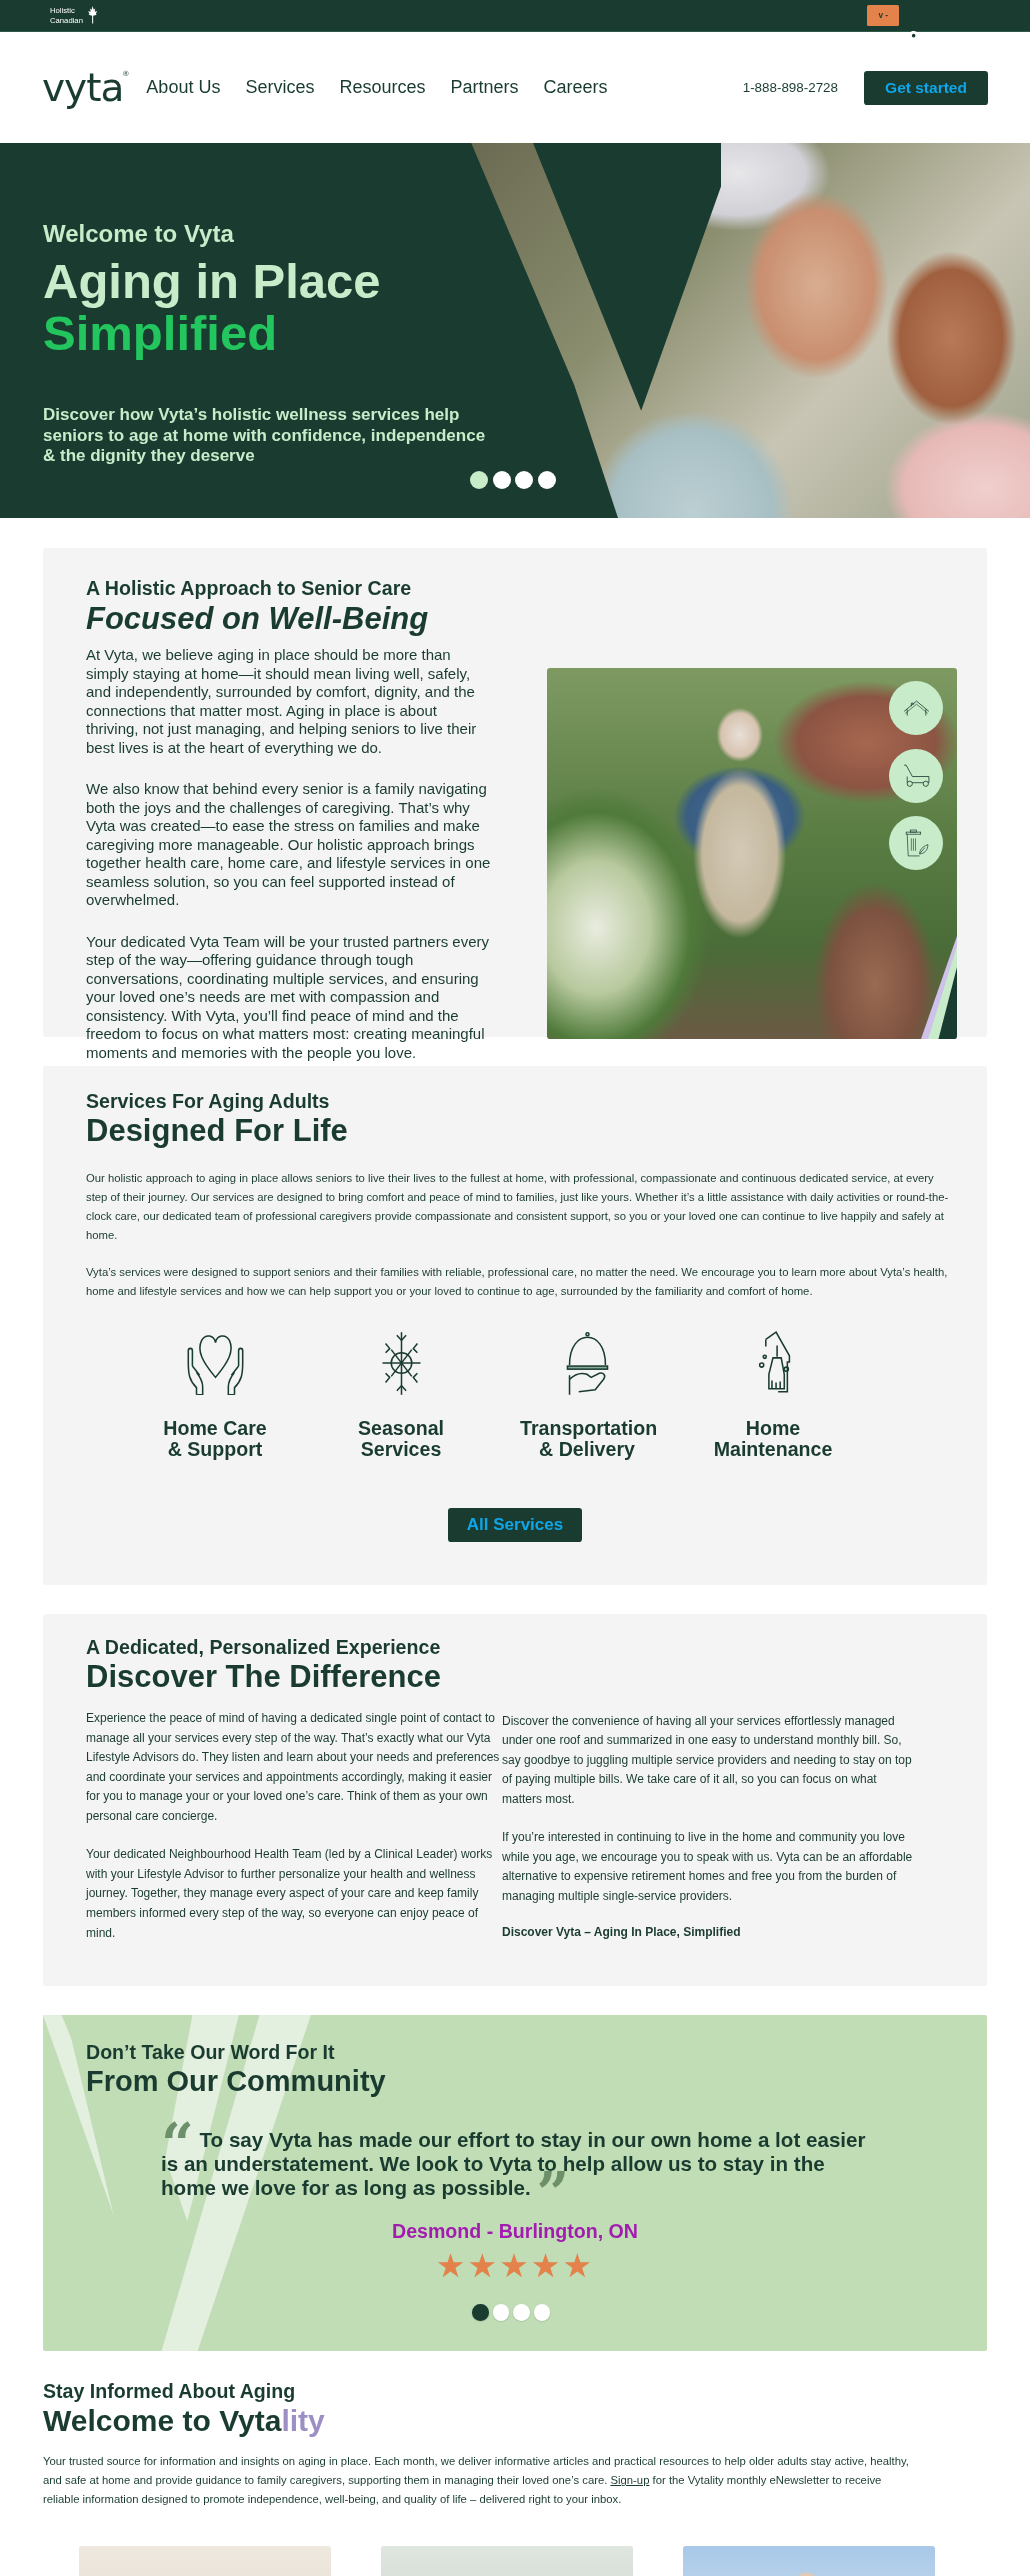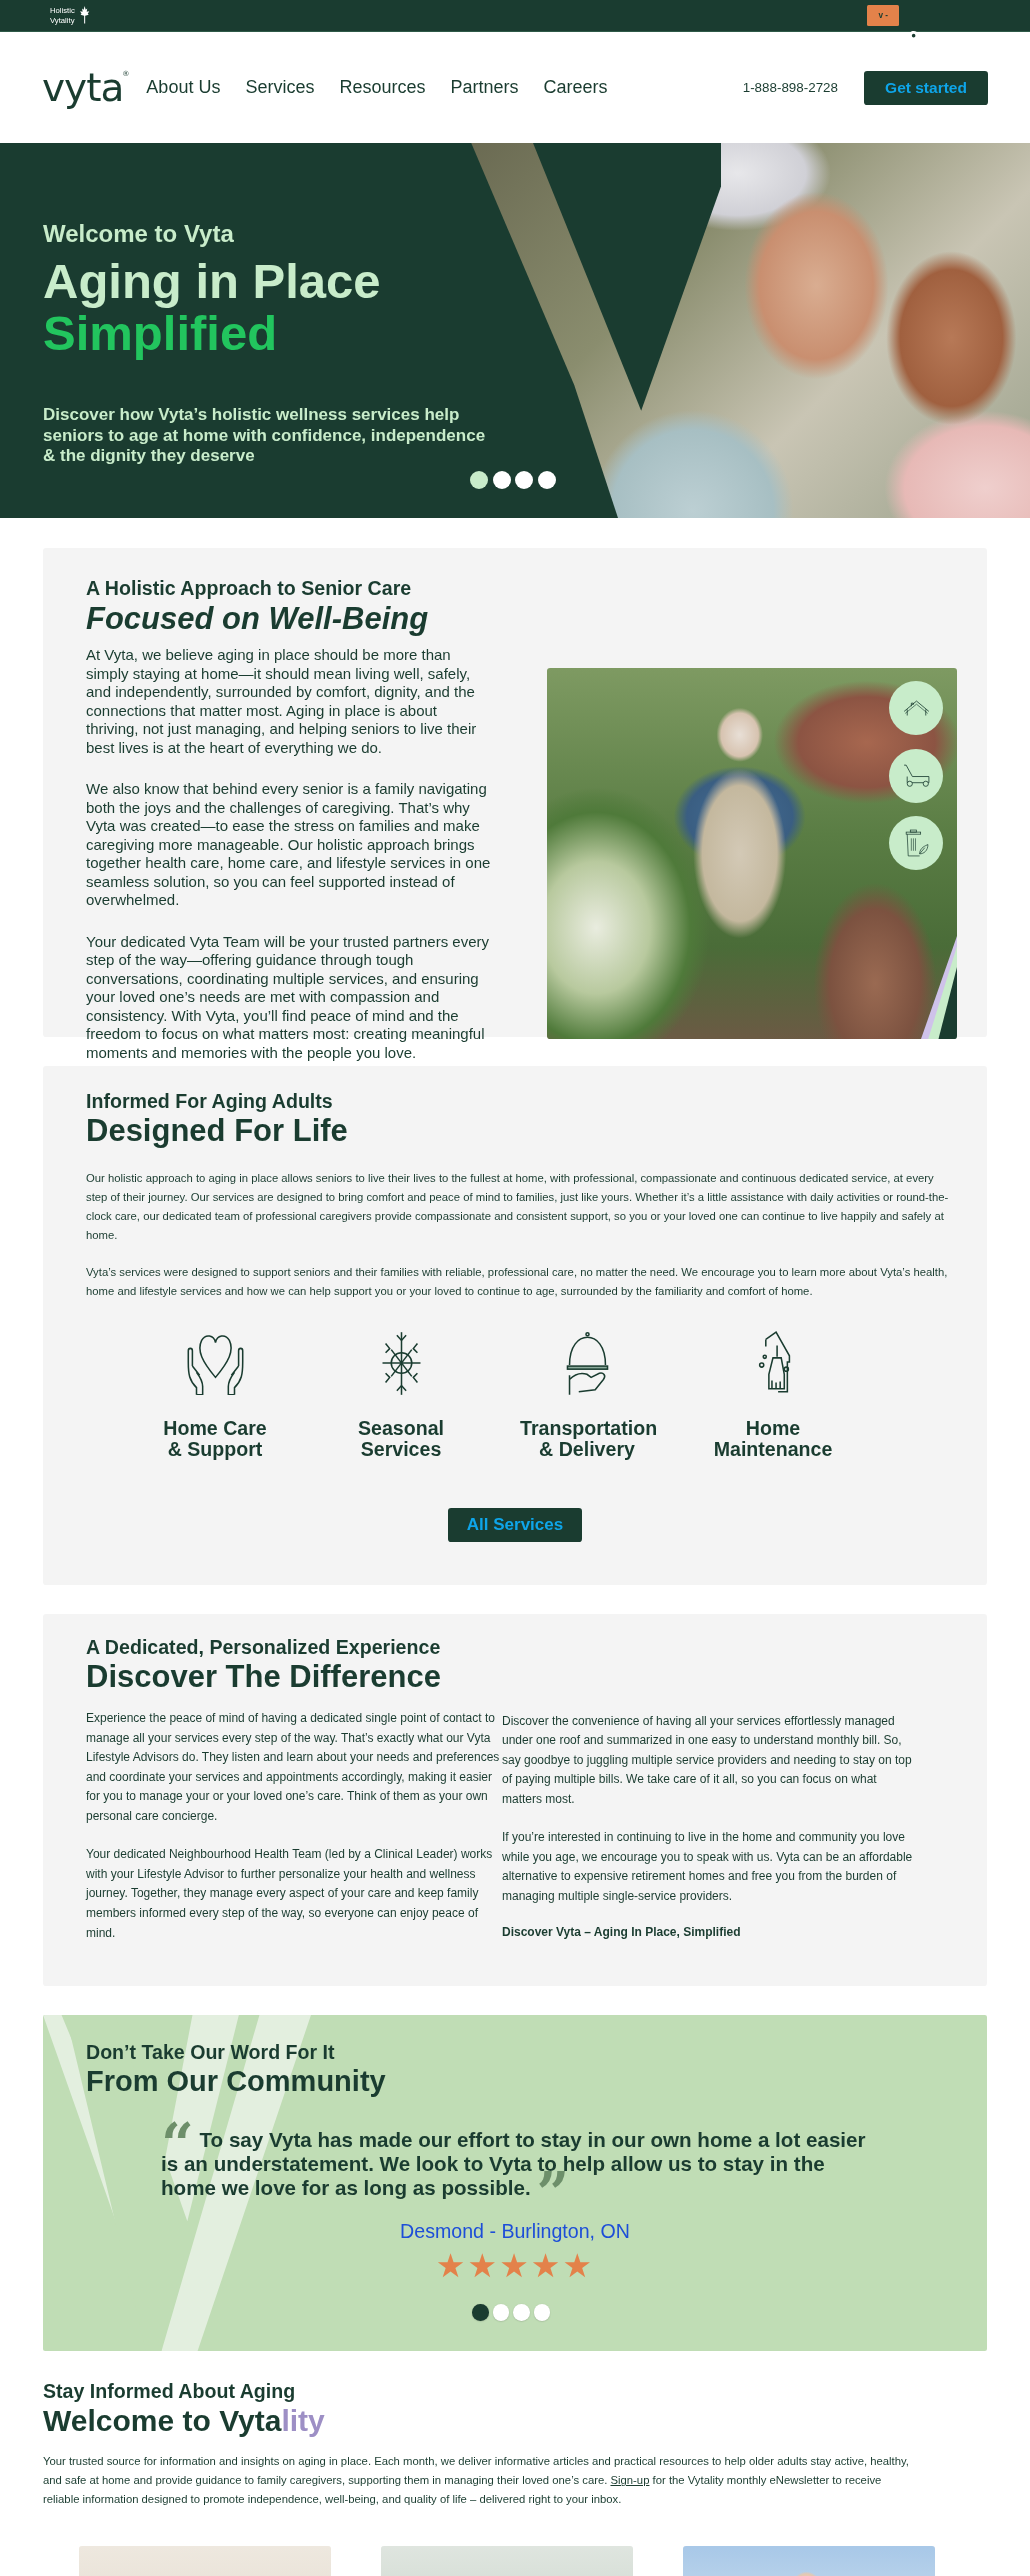--- a/index.html
+++ b/index.html
@@ -96,21 +96,21 @@
   .sec3-tag { font-size: 12px; font-weight: bold; }
 
   
   .testimonial { margin: 29px 43px 0 43px; height: 336px; background: #c0ddb5; position: relative; overflow: hidden; border-radius: 2.1px; }
   .testi-v { position: absolute; left: 0; top: 0; width: 268px; height: 336px; }
   .testi-head { position: absolute; left: 43px; top: 26px; }
   .testi-head .kicker { font-size: 19.6px; }
   .testi-head .title-xl { font-size: 29px; }
   .quote { position: absolute; left: 118px; top: 113px; width: 711px; text-align: left; font-size: 20.6px; line-height: 24px; font-weight: bold; color: #1a3c30; }
   .qmark { font-size: 57px; color: #6d8f6a; font-family: "DejaVu Serif", serif; line-height: 0; vertical-align: -17.5px; }
-  .author { position: absolute; left: 0; right: 0; top: 205px; text-align: center; font-size: 19.6px; font-weight: normal; color: #1d4ed8; }
+  .author { position: absolute; left: 0; right: 0; top: 205px; text-align: center; font-size: 19.6px; font-weight: bold; color: #a21caf; }
   .stars { position: absolute; left: 0; right: 0; top: 231px; text-align: center; font-size: 33px; color: #e3824a; letter-spacing: 2.1px; }
   .dots-testi { position: absolute; left: 429px; top: 289px; display: flex; gap: 4.1px; }
   .dots-testi .dot { width: 16.5px; height: 16.5px; box-shadow: 0 0.5px 1.5px rgba(0,0,0,0.2); }
   .dots-testi .dot.active { background: #1a3c30; }
 
   
   .blog { padding: 0 43px; margin-top: 29px; }
   .blog .kicker { font-size: 19.6px; margin-bottom: 0; }
   .blog .title-xl { font-size: 30px; margin-bottom: 14.4px; }
   .vytality-accent { color: #9d8fc5; }
@@ -136,21 +136,21 @@
       radial-gradient(ellipse 36px 46px at 50% 44%, #a259c0 0%, #8e47ad 70%, transparent 80%),
       linear-gradient(180deg, #a8c8e8 0%, #cfe0ee 38%, #6c9ab2 50%, #5d8f49 58%, #7da35a 80%, #b9ad94 100%); }
 </style>
 </head>
 <body>
 
 <div class="topbar">
   <div class="proudly">
     <div>
       <div>Holistic</div>
-      <div>Vytality</div>
+      <div>Canadian</div>
     </div>
     <svg class="maple" viewBox="0 0 22 40">
         <path d="M11 2 L13 9 L16 7 L15 13 L20 12 L17 17 L19 19 L12 21 L12 36 L10 36 L10 21 L3 19 L5 17 L2 12 L7 13 L6 7 L9 9 Z" fill="#fff"></path>
       </svg>
   </div>
   <div class="topbar-right">
     <div class="lang-btn">
       <span>v -</span>
     </div>
     <div class="loc">
@@ -236,21 +236,21 @@
     </div>
     <svg class="photo-accent" viewBox="0 0 70 200" preserveAspectRatio="none">
         <path d="M70 0 L70 200 L0 200 Z" fill="#cfc2ea"></path>
         <path d="M70 20 L70 200 L14 200 Z" fill="#c8ecca"></path>
         <path d="M70 60 L70 200 L34 200 Z" fill="#1a3c30"></path>
       </svg>
   </div>
 </section>
 
 <section class="panel sec2">
-  <div class="kicker">Informed For Aging Adults</div>
+  <div class="kicker">Services For Aging Adults</div>
   <div class="title-xl">Designed For Life</div>
   <p class="body-text">Our holistic approach to aging in place allows seniors to live their lives to the fullest at home, with professional, compassionate and continuous dedicated service, at every step of their journey. Our services are designed to bring comfort and peace of mind to families, just like yours. Whether it’s a little assistance with daily activities or round-the-clock care, our dedicated team of professional caregivers provide compassionate and consistent support, so you or your loved one can continue to live happily and safely at home.</p>
   <p class="body-text">Vyta’s services were designed to support seniors and their families with reliable, professional care, no matter the need. We encourage you to learn more about Vyta’s health, home and lifestyle services and how we can help support you or your loved to continue to age, surrounded by the familiarity and comfort of home.</p>
 
   <div class="services">
     <a class="service">
       <svg viewBox="0 0 150 124">
           <path d="M75 90 C50 60 38 38 48 18 C56 4 72 8 75 22 C78 8 94 4 102 18 C112 38 100 60 75 90 Z" fill="none" stroke="#1a3c30" stroke-width="3"></path>
           <path d="M38 124 L38 110 C24 96 22 84 22 60 L22 38 C22 32 30 32 30 38 L30 68 M30 68 L44 86 M38 124 L50 124 L50 108 C50 96 44 88 38 80" fill="none" stroke="#1a3c30" stroke-width="3"></path>
           <path d="M112 124 L112 110 C126 96 128 84 128 60 L128 38 C128 32 120 32 120 38 L120 68 M120 68 L106 86 M112 124 L100 124 L100 108 C100 96 106 88 112 80" fill="none" stroke="#1a3c30" stroke-width="3"></path>

